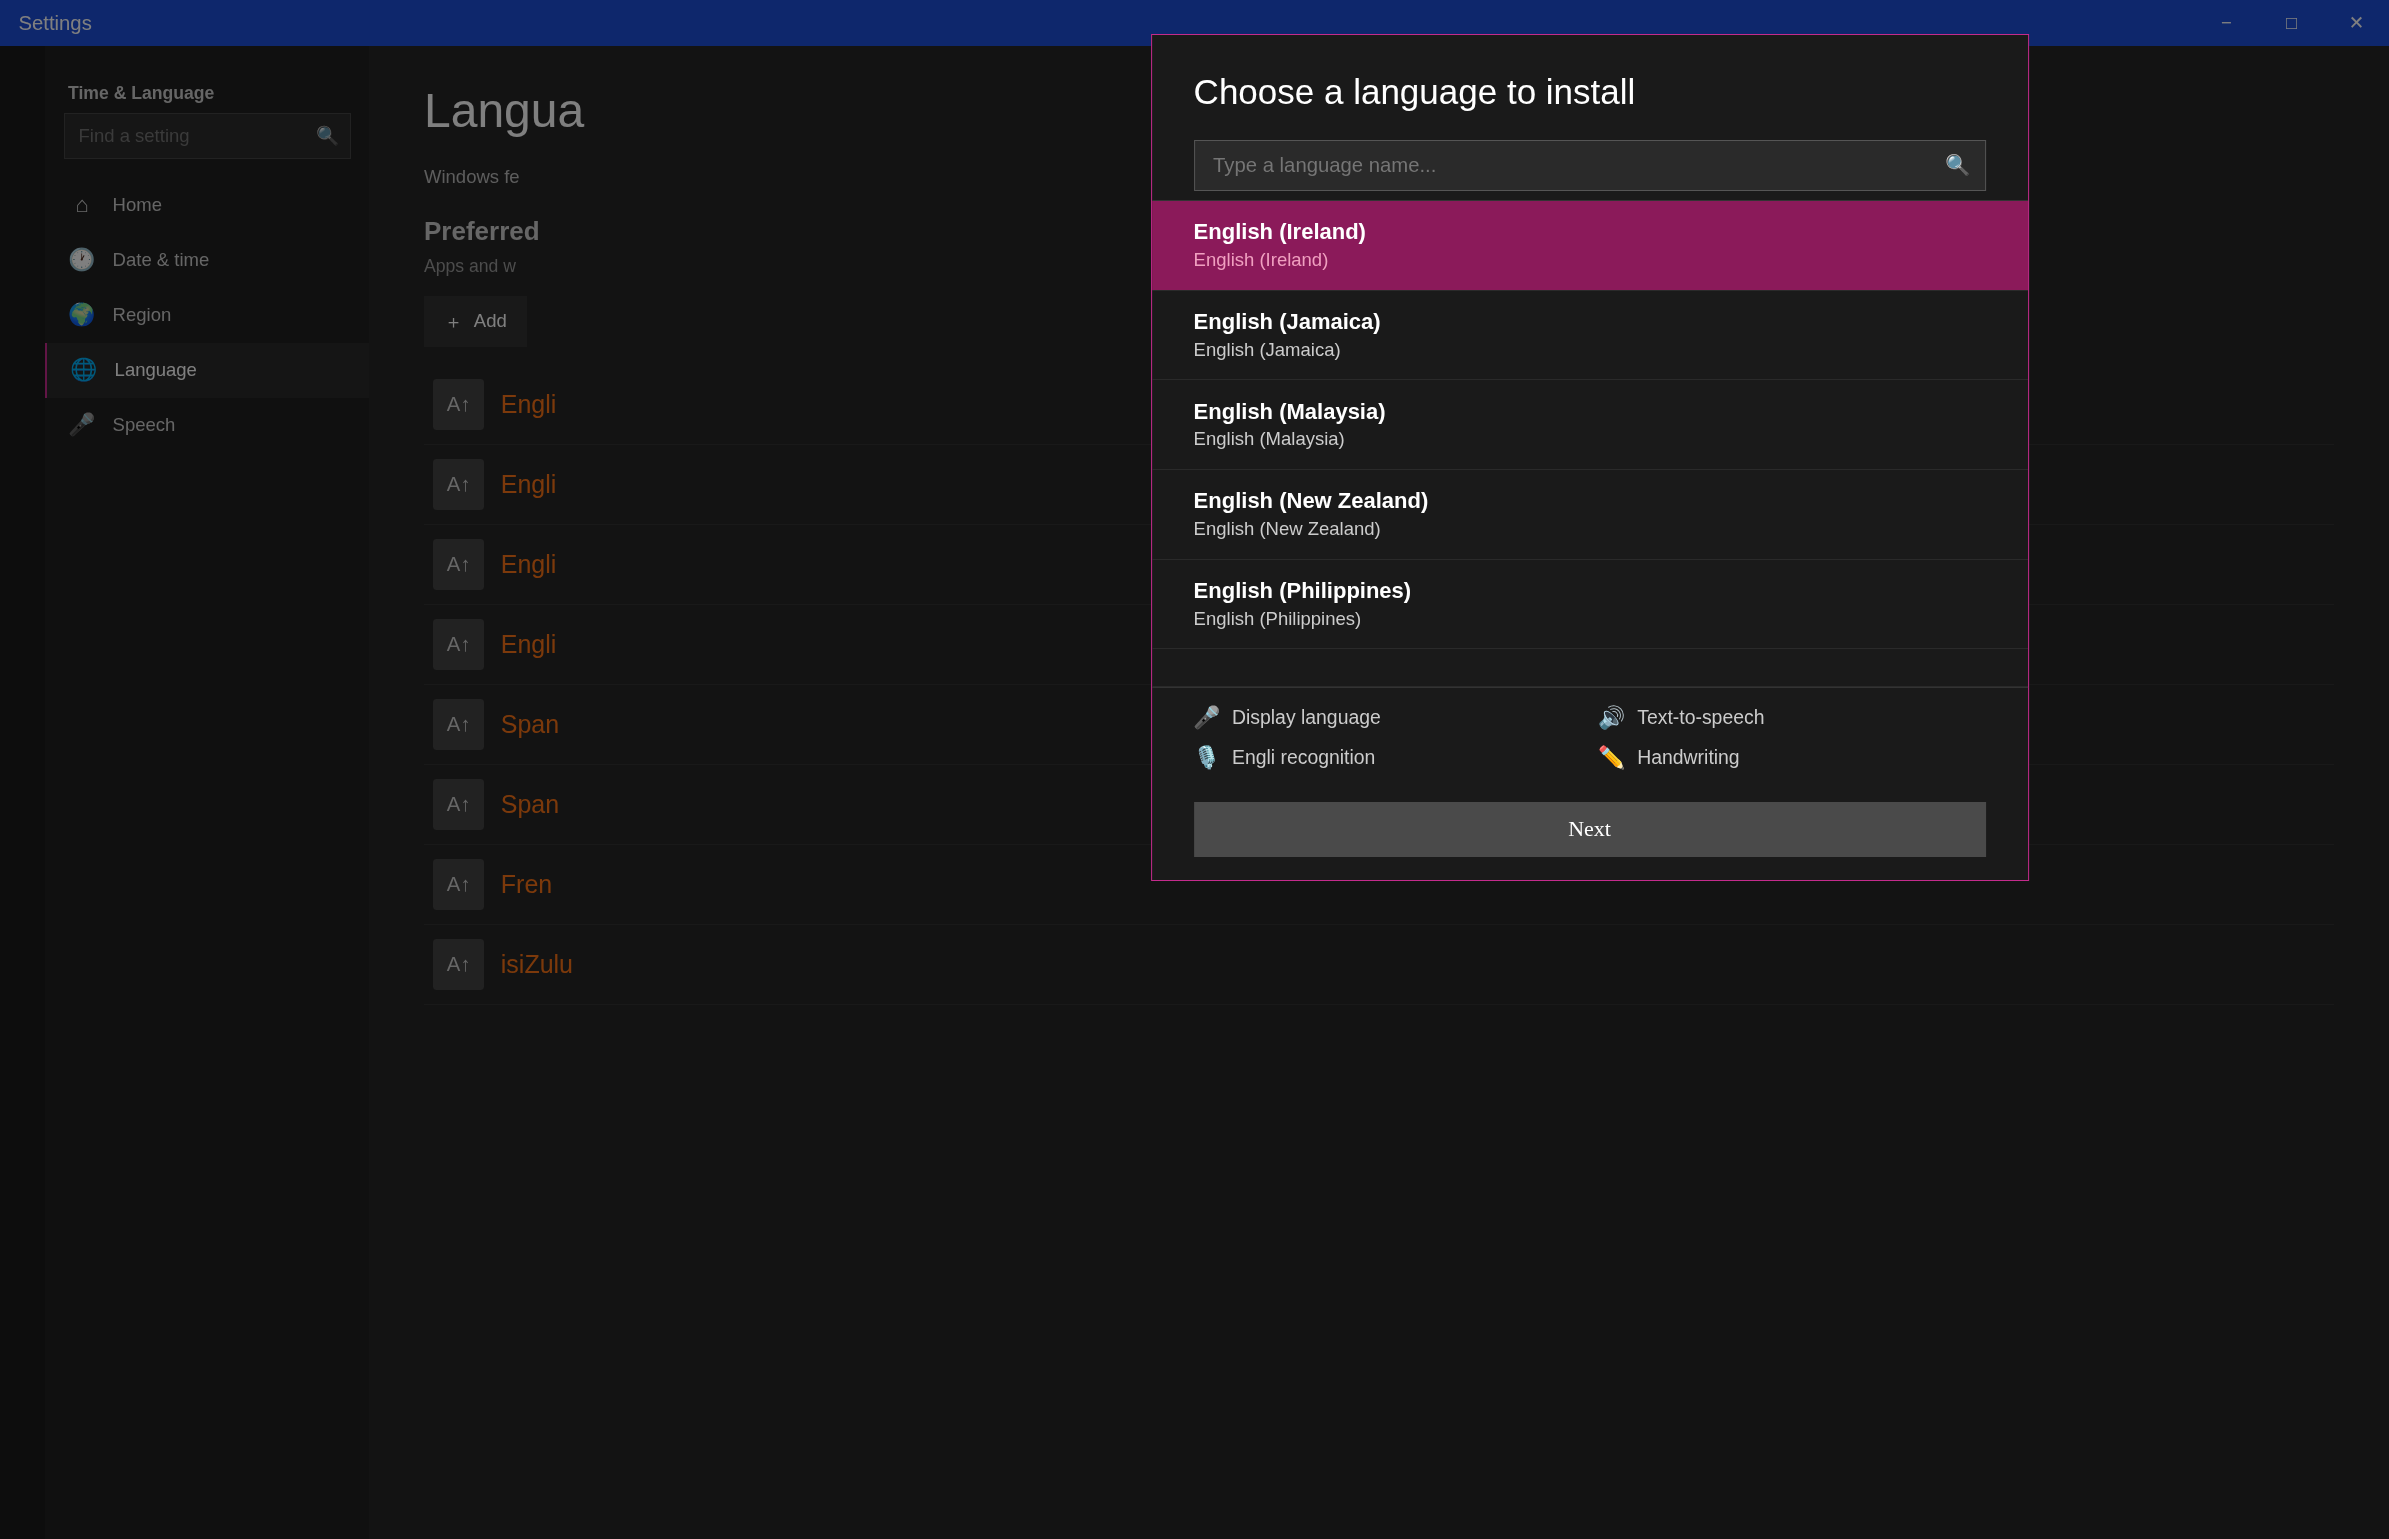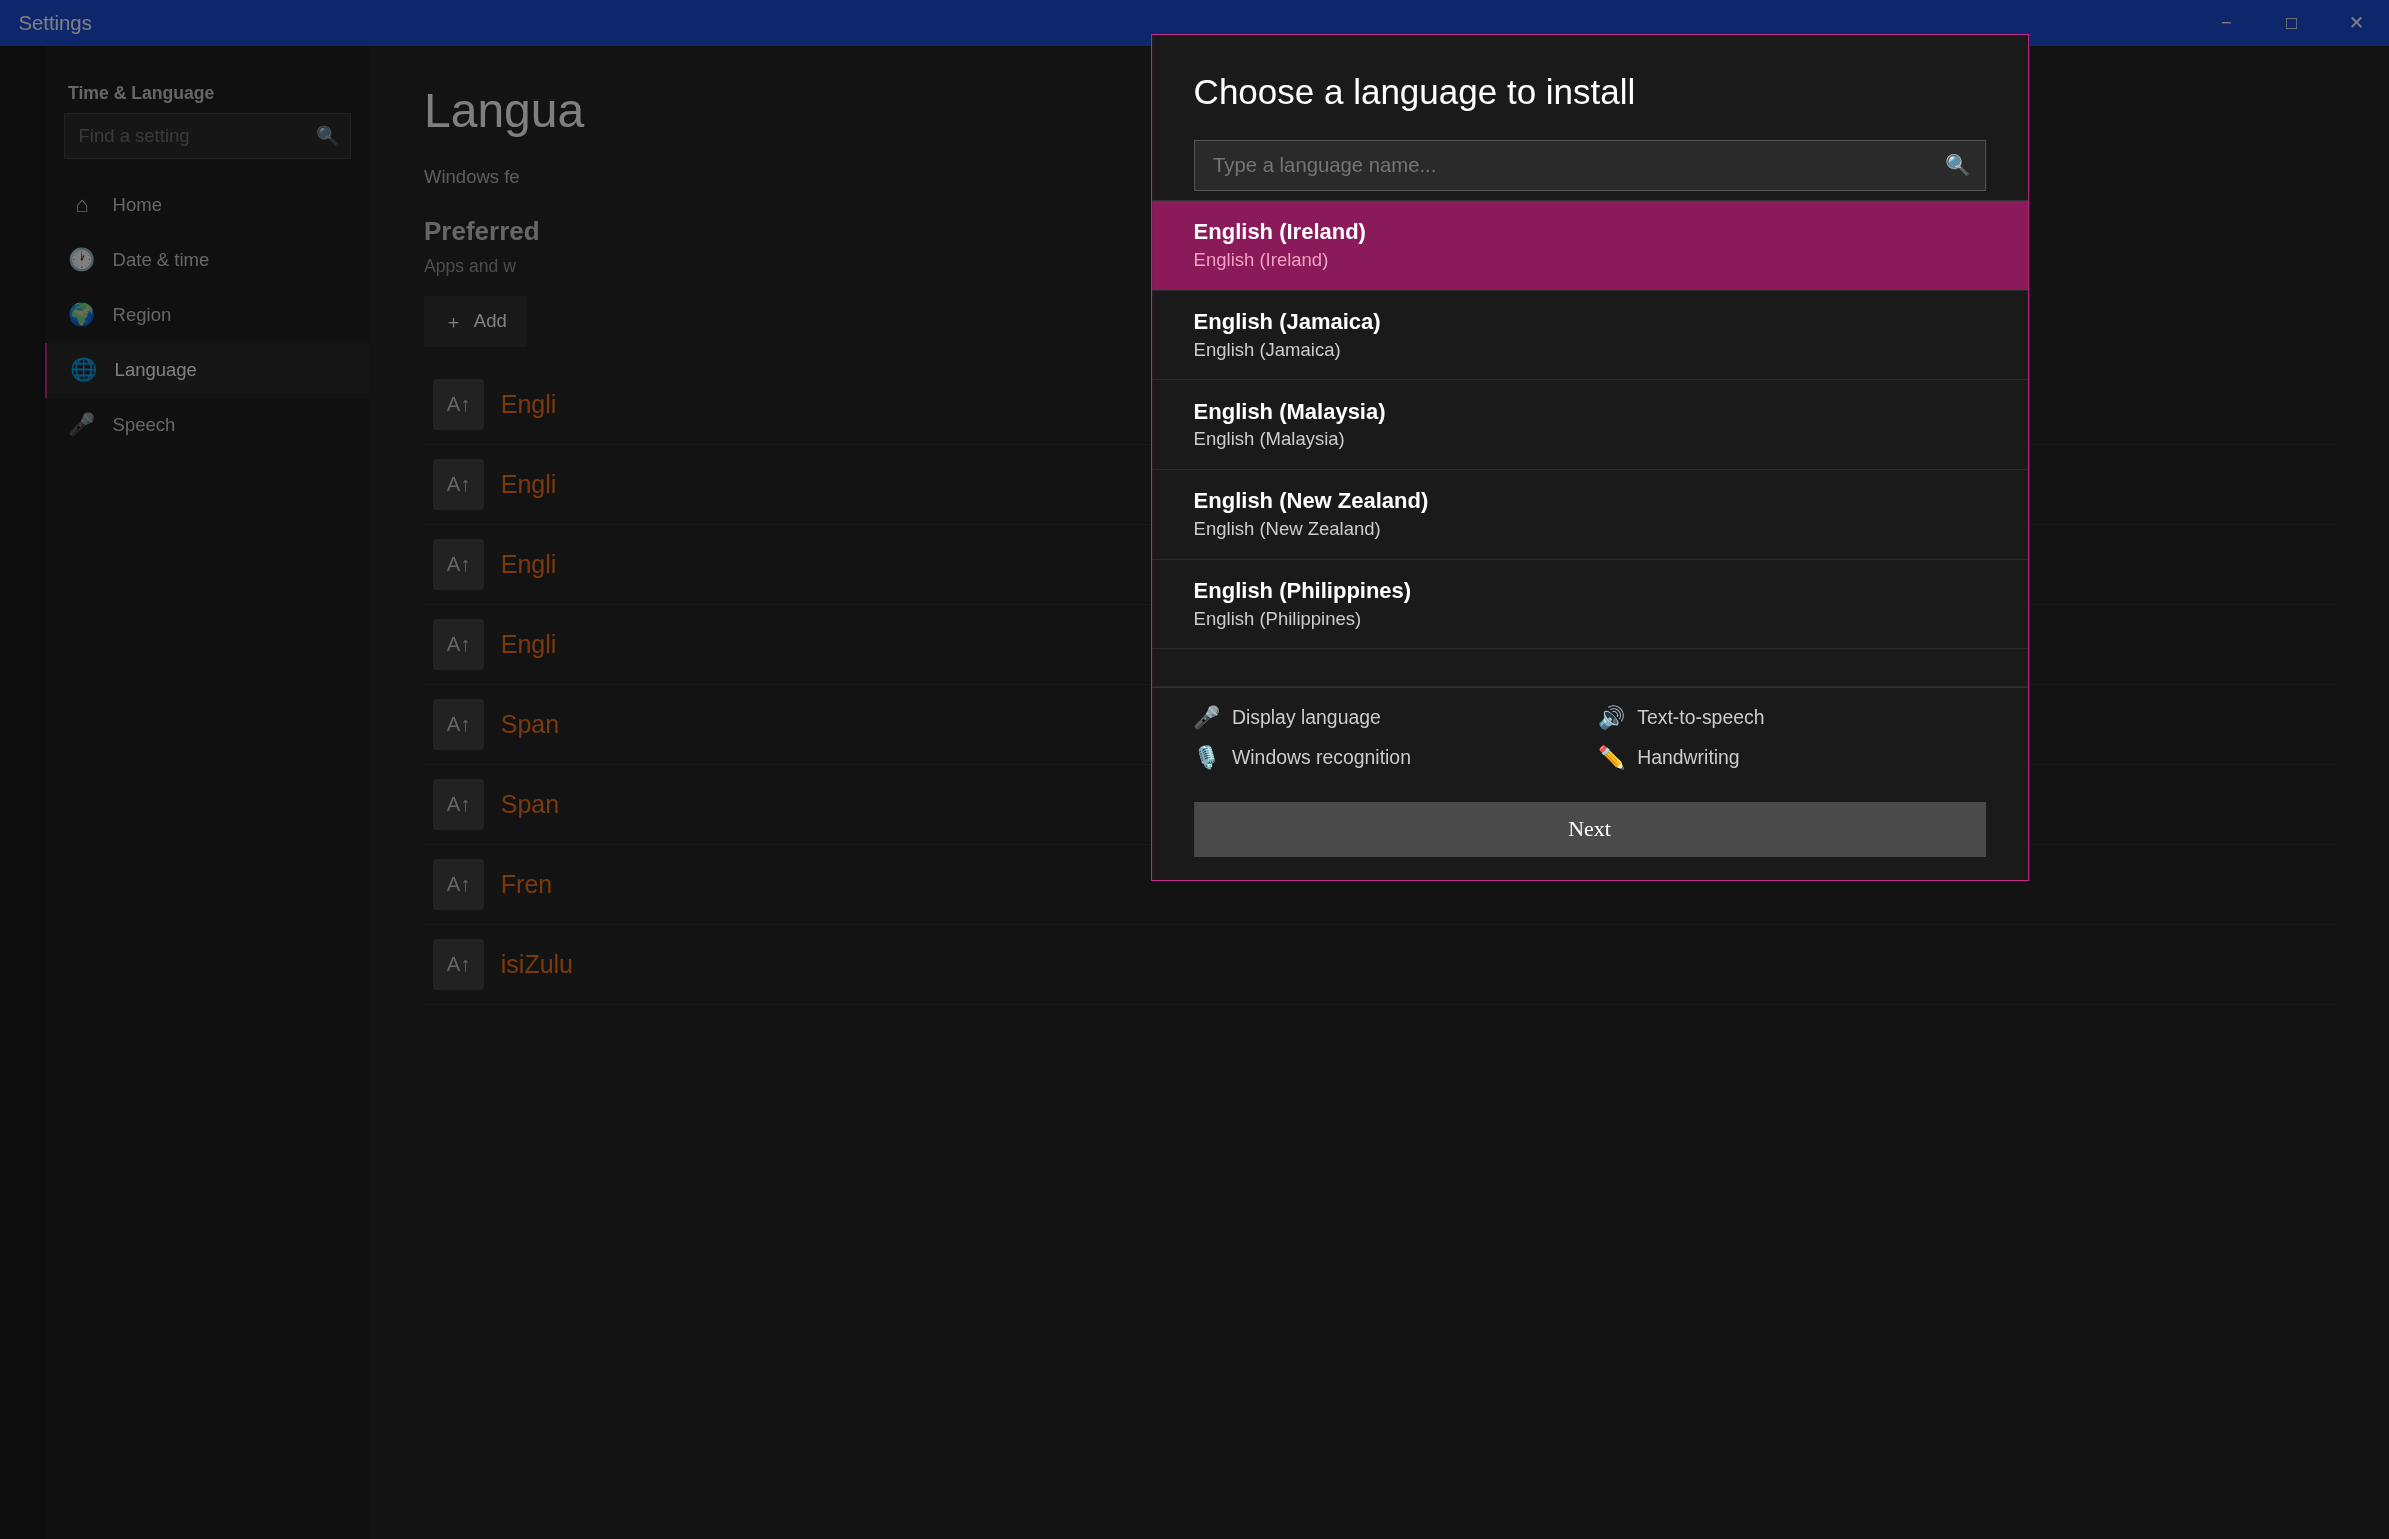--- a/index.html
+++ b/index.html
@@ -445,21 +445,21 @@
     <div class="feature-item">
       <span class="feature-icon">🎤</span>
       <span>Display language</span>
     </div>
     <div class="feature-item">
       <span class="feature-icon">🔊</span>
       <span>Text-to-speech</span>
     </div>
     <div class="feature-item">
       <span class="feature-icon">🎙️</span>
-      <span>Windows recognition</span>
+      <span>Engli recognition</span>
     </div>
     <div class="feature-item">
       <span class="feature-icon">✏️</span>
       <span>Handwriting</span>
     </div>
   </div>
 
   <div class="dialog-buttons">
     <button class="btn-next">Next</button>
   </div>

